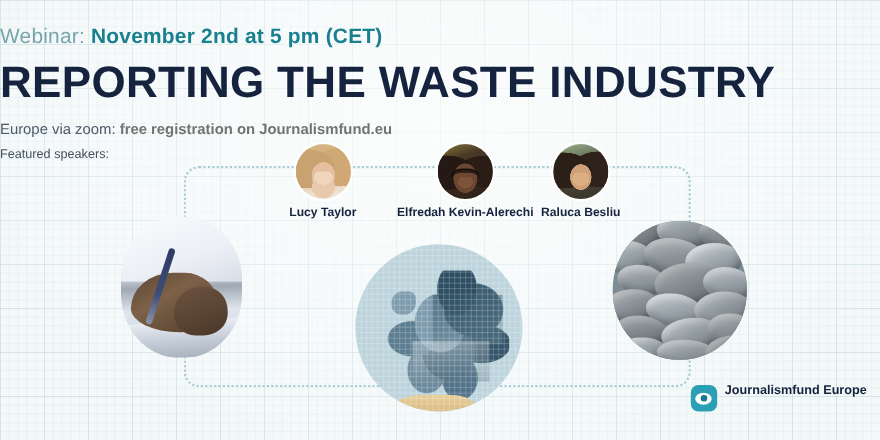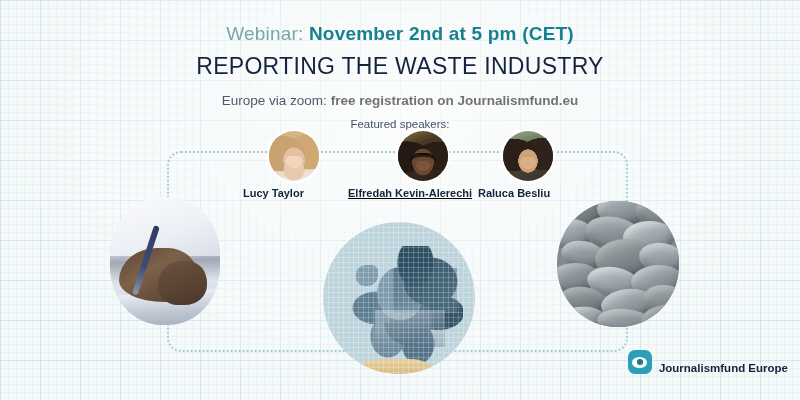--- a/index.html
+++ b/index.html
@@ -22,35 +22,35 @@
       linear-gradient(to bottom, rgba(182,210,214,.16) 1px, transparent 1px);
     background-size:40px 40px, 40px 40px, 8px 8px, 8px 8px;
     background-position:0 0, 0 0, 0 0, 0 0;
   }
   #bg-wash{
     position:absolute; inset:0;
     background:radial-gradient(ellipse at 50% 30%, rgba(255,255,255,.75) 0%, rgba(255,255,255,.25) 55%, rgba(255,255,255,0) 80%);
   }
 
   
-  #header{ position:absolute; top:0; left:0; width:800px; text-align:center; }
+  #header{ position:absolute; top:0; left:0; width:800px; text-align:left; }
 
   .kicker{
     margin-top:24px;
     font-size:19px;
     letter-spacing:.2px;
     line-height:1;
   }
   .kicker .lbl{ color:#78a6ac; font-weight:400; }
   .kicker .val{ color:#19808f; font-weight:700; }
 
   .headline{
     margin-top:12px;
-    font-size:23px;
-    font-weight:400;
+    font-size:40px;
+    font-weight:700;
     color:#15233f;
     letter-spacing:.3px;
     line-height:1;
   }
 
   .subline{
     margin-top:16px;
     font-size:13.5px;
     line-height:1;
   }
@@ -72,40 +72,40 @@
     width:461px; height:201px;
     border:2px dotted #a8cdd4;
     border-radius:14px;
     background:transparent;
   }
 
   
   #speakers{
     position:absolute; top:131px; left:0; width:800px; height:70px;
   }
-  .speaker{ position:absolute; }
+  .speaker{ position:absolute; text-align:center; }
   .sp-avatar{
     width:50px; height:50px;
     border-radius:50%;
     overflow:hidden;
     position:relative;
     margin:0 auto;
     box-shadow:0 0 0 2px #ffffff;
   }
   .sp-name{
     margin-top:7px;
     font-size:11px;
     font-weight:700;
     color:#15233f;
     white-space:nowrap;
     line-height:1;
   }
   #speaker-0{ left:244px; width:100px; }
   #speaker-0 .sp-name{ margin-left:-1px; }
-  #speaker-1{ left:348px; width:150px;text-decoration:underline; }
+  #speaker-1{ left:348px; width:150px; }
   #speaker-2{ left:478px; width:100px; }
 
   
   .face0{ position:absolute; inset:0;
     background:
       radial-gradient(circle at 50% 78%, #e8c9ae 0 22%, transparent 23%),
       radial-gradient(ellipse at 50% 58%, #e5bf9f 0 30%, transparent 31%),
       radial-gradient(ellipse at 20% 45%, #c9a271 0 45%, transparent 46%),
       radial-gradient(ellipse at 80% 42%, #cfa873 0 42%, transparent 43%),
       linear-gradient(170deg,#d9b887 0%, #cfae7c 32%, #e3c3a4 52%, #f3efe9 100%);
@@ -219,21 +219,21 @@
     overflow:hidden;
     background:#7d8b93;
   }
   .stone{ position:absolute; border-radius:50%;
     background:linear-gradient(160deg,#cfd4d6 0%, #9aa3a8 45%, #6e787e 100%);
     box-shadow:inset 2px 3px 6px rgba(255,255,255,.35), inset -2px -3px 7px rgba(40,48,53,.45); }
 
   
   #logo{
     position:absolute; right:12px; bottom:26px;
-    display:flex; align-items:flex-end; gap:7px;
+    display:flex; align-items:flex-start; gap:7px;
   }
   #logo-mark{
     width:24px; height:24px; border-radius:7px;
     background:#2a9fb5;
     display:flex; align-items:center; justify-content:center;
     flex:0 0 auto;
   }
   #logo-mark .eye-outer{
     width:15px; height:11px; border-radius:50%;
     background:#ffffff;

